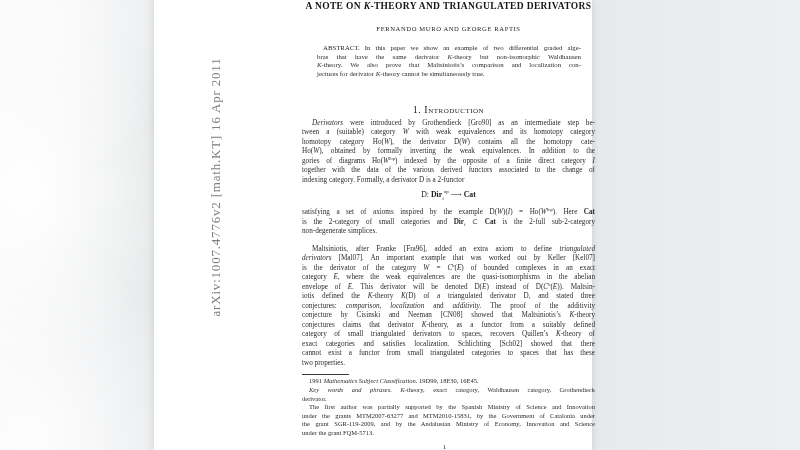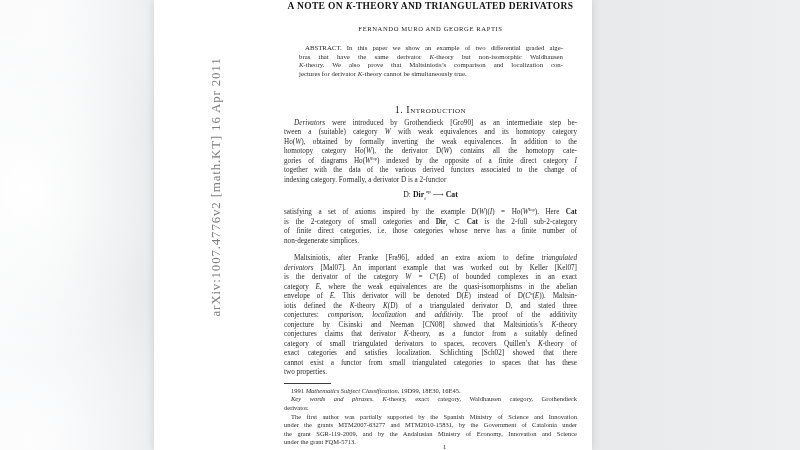--- a/index.html
+++ b/index.html
@@ -9,21 +9,21 @@
       radial-gradient(140px 180px at 28px 190px, #ffffff 0%, rgba(255,255,255,0) 100%),
       radial-gradient(160px 200px at 30px 440px, #fdfdfe 0%, rgba(253,253,254,0) 100%),
       radial-gradient(150px 160px at 40px 20px, #fcfcfd 0%, rgba(252,252,253,0) 100%),
       linear-gradient(90deg, #f6f7f8 0%, #e8eaeb 18%, #e7e9ea 73%, #edeff0 100%);
     font-family:"Liberation Serif","DejaVu Serif","DejaVu Sans",serif;color:var(--text,#2b2b2b);}
   .page{position:absolute;left:154px;top:0;width:438px;height:450px;
     background:var(--page,#ffffff);box-shadow:0 0 8px rgba(70,75,80,0.18);}
   .stamp{position:absolute;left:-88px;top:179px;width:300px;height:16px;
     transform:rotate(-90deg);text-align:center;white-space:nowrap;
     font-size:13px;letter-spacing:0.8px;color:var(--stamp,#7d7d7d);}
-  .content{position:absolute;left:130px;top:0;width:293px;}
+  .content{position:absolute;left:148px;top:0;width:293px;}
   .title{margin-top:1px;line-height:10px;font-size:9.5px;font-weight:bold;
     text-align:center;letter-spacing:0.35px;white-space:nowrap;color:#161616;}
   .authors{margin-top:14px;line-height:8px;font-size:6.6px;letter-spacing:0.6px;
     text-align:center;white-space:nowrap;color:#242424;}
   .abstract{margin:11px 14px 0 15px;font-size:6.8px;line-height:8.7px;}
   .abstract .ind{text-indent:6px;}
   .heading{margin-top:26px;font-size:10px;line-height:9px;text-align:center;
     font-variant:small-caps;letter-spacing:0.5px;color:#1d1d1d;}
   .bodytext{margin-top:5px;font-size:7.2px;line-height:9.5px;}
   .bodytext .ind{text-indent:10px;}
@@ -50,31 +50,30 @@
       <div class="abstract">
           <div class="ln j ind">ABSTRACT. In this paper we show an example of two differential graded alge-</div>
           <div class="ln j">bras that have the same derivator <i>K</i>-theory but non-isomorphic Waldhausen</div>
           <div class="ln j"><i>K</i>-theory. We also prove that Maltsiniotis’s comparison and localization con-</div>
           <div class="ln">jectures for derivator <i>K</i>-theory cannot be simultaneously true.</div>
         </div>
       <div class="heading">1. Introduction</div>
       <div class="bodytext">
           <div class="ln j ind"><i>Derivators</i> were introduced by Grothendieck [Gro90] as an intermediate step be-</div>
           <div class="ln j">tween a (suitable) category <i>W</i> with weak equivalences and its homotopy category</div>
+          <div class="ln j">homotopy category Ho(<i>W</i>), the derivator D(<i>W</i>) contains all the homotopy cate-</div>
           <div class="ln j">Ho(<i>W</i>), obtained by formally inverting the weak equivalences.  In addition to the</div>
-          <div class="ln j">homotopy category Ho(<i>W</i>), the derivator D(<i>W</i>) contains all the homotopy cate-</div>
           <div class="ln j">gories of diagrams Ho(<i>W</i><sup><i>I</i>op</sup>) indexed by the opposite of a finite direct category <i>I</i></div>
           <div class="ln j">together with the data of the various derived functors associated to the change of</div>
           <div class="ln">indexing category.  Formally, a derivator D is a 2-functor</div>
         </div>
       <div class="equation">D: <b>Dir</b><sub>f</sub><sup>op</sup> ⟶ <b>Cat</b></div>
       <div class="bodytext" style="margin-top:0">
           <div class="ln j">satisfying a set of axioms inspired by the example D(<i>W</i>)(<i>I</i>) = Ho(<i>W</i><sup><i>I</i>op</sup>).  Here <b>Cat</b></div>
           <div class="ln j">is the 2-category of small categories and <b>Dir</b><sub>f</sub> ⊂ <b>Cat</b> is the 2-full sub-2-category</div>
-          <div class="ln j">of finite direct categories, i.e.  those categories whose nerve has a finite number of</div>
           <div class="ln">non-degenerate simplices.</div>
         </div>
       <div class="bodytext" style="margin-top:8px">
           <div class="ln j ind">Maltsiniotis, after Franke [Fra96], added an extra axiom to define <i>triangulated</i></div>
           <div class="ln j"><i>derivators</i> [Mal07].  An important example that was worked out by Keller [Kel07]</div>
           <div class="ln j">is the derivator of the category <i>W</i> = <i>C</i><sup>b</sup>(<i>E</i>) of bounded complexes in an exact</div>
           <div class="ln j">category <i>E</i>, where the weak equivalences are the quasi-isomorphisms in the abelian</div>
           <div class="ln j">envelope of <i>E</i>.  This derivator will be denoted D(<i>E</i>) instead of D(<i>C</i><sup>b</sup>(<i>E</i>)).  Maltsin-</div>
           <div class="ln j">iotis defined the <i>K</i>-theory <i>K</i>(D) of a triangulated derivator D, and stated three</div>
           <div class="ln j">conjectures:  <i>comparison</i>, <i>localization</i> and <i>additivity</i>.  The proof of the additivity</div>

